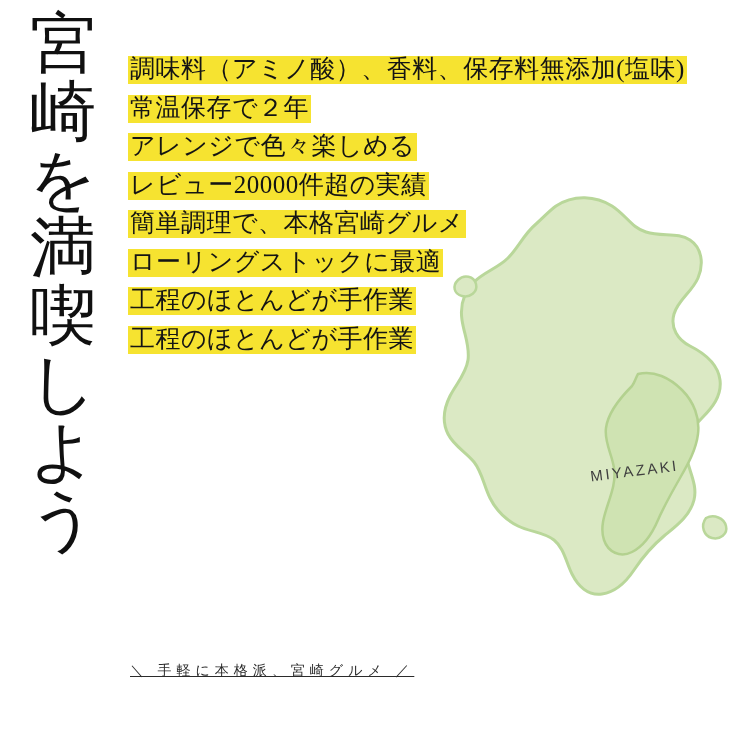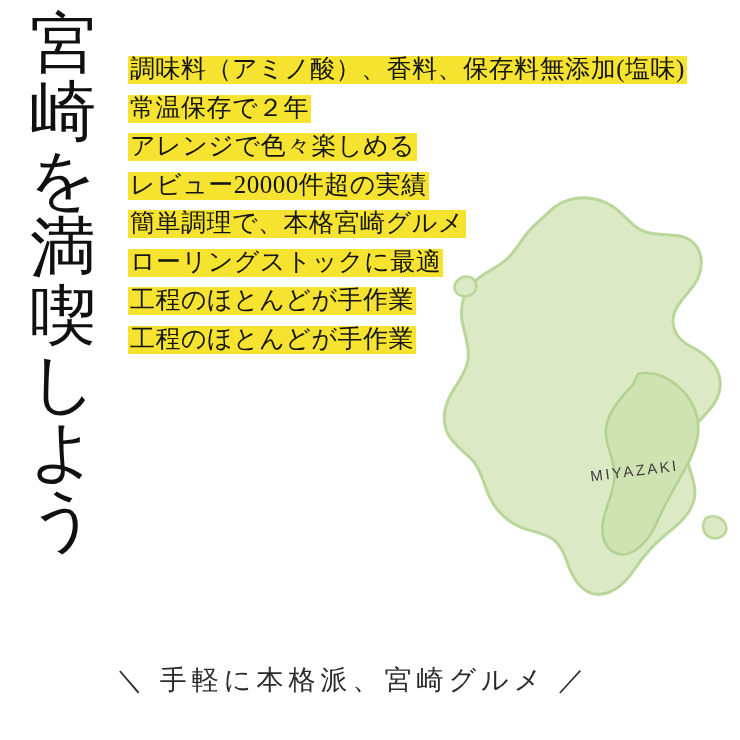--- a/index.html
+++ b/index.html
@@ -82,29 +82,30 @@
     font-weight: 400;
     color: #141414;
     letter-spacing: 0.5px;
     padding: 1px 2px 3px 2px;
     background-image: linear-gradient(transparent 6%, #f6e330 6%, #f6e330 96%, transparent 96%);
   }
 
   
   #tagline {
     position: absolute;
-    left: 116px;
+    left: 130px;
     top: 662px;
     width: 600px;
     z-index: 3;
     font-family: "Liberation Serif", "DejaVu Serif", serif;
-    font-size: 27px;
+    font-size: 14px;
     letter-spacing: 5px;
     color: #2b2b2b;
     white-space: nowrap;
+    text-decoration: underline;
   }
 
   
   #map-label {
     position: absolute;
     left: 590px;
     top: 462px;
     z-index: 2;
     font-family: "Liberation Sans", sans-serif;
     font-size: 15px;

